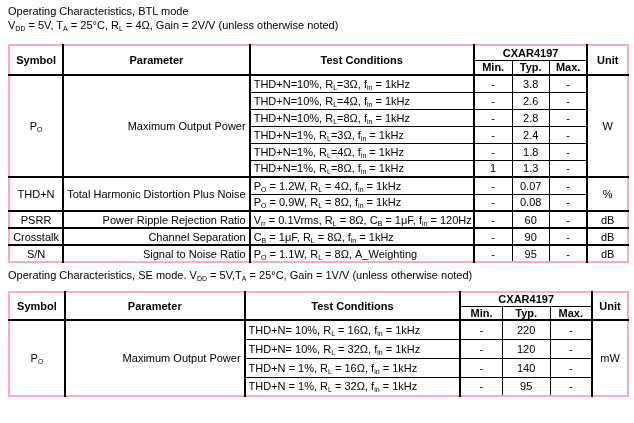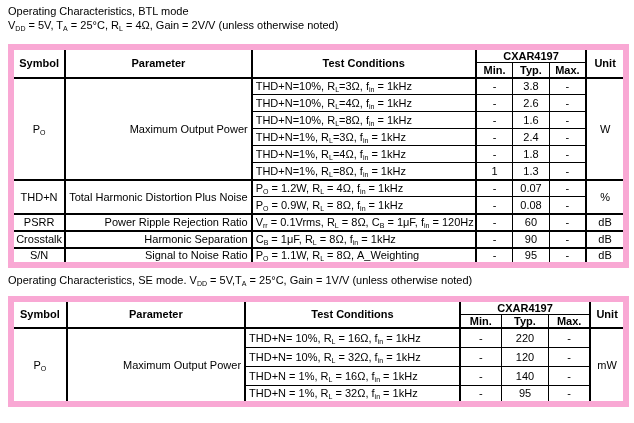--- a/index.html
+++ b/index.html
@@ -4,21 +4,21 @@
 <style>
   * { box-sizing: border-box; }
   html, body { margin: 0; padding: 0; background: #fff; color: #000;
                font-family: "Liberation Sans", sans-serif; }
   .page { width: 634px; height: 423px; padding: 4px 5px 0 8px; background: #fff; overflow: hidden; }
 
   .intro { font-size: 11px; line-height: 14px; margin: 0; white-space: nowrap; }
   .intro-gap { margin-bottom: 12px; }
   .intro-mid { margin-top: 5px; margin-bottom: 9px; }
 
-  table.spec { border-collapse: collapse; table-layout: fixed; border: 6px solid #f9a8d4; }
+  table.spec { border-collapse: collapse; table-layout: fixed; border: 2px solid #f9a8d4; }
   .spec th, .spec td {
     border: 1px solid #000;
     font-size: 11px;
     padding: 0 3px;
     white-space: nowrap;
     overflow: hidden;
     vertical-align: middle;
   }
   .spec th { font-weight: bold; text-align: center; padding: 0 1px; }
   .spec .bl2 { border-left-width: 2px; }
@@ -80,21 +80,21 @@
         </tr>
         <tr>
           <td class="c-cond bl2">THD+N=10%, R<sub>L</sub>=4Ω, f<sub>in</sub> = 1kHz</td>
           <td class="c-val bl2">-</td>
           <td class="c-val">2.6</td>
           <td class="c-val">-</td>
         </tr>
         <tr>
           <td class="c-cond bl2">THD+N=10%, R<sub>L</sub>=8Ω, f<sub>in</sub> = 1kHz</td>
           <td class="c-val bl2">-</td>
-          <td class="c-val">1.6</td>
+          <td class="c-val">2.8</td>
           <td class="c-val">-</td>
         </tr>
         <tr>
           <td class="c-cond bl2">THD+N=1%, R<sub>L</sub>=3Ω, f<sub>in</sub> = 1kHz</td>
           <td class="c-val bl2">-</td>
           <td class="c-val">2.4</td>
           <td class="c-val">-</td>
         </tr>
         <tr>
           <td class="c-cond bl2">THD+N=1%, R<sub>L</sub>=4Ω, f<sub>in</sub> = 1kHz</td>
@@ -127,21 +127,21 @@
           <td class="c-sym bt2">PSRR</td>
           <td class="c-par bl2 bt2">Power Ripple Rejection Ratio</td>
           <td class="c-cond bl2 bt2">V<sub>rr</sub> = 0.1Vrms, R<sub>L</sub> = 8Ω, C<sub>B</sub> = 1μF, f<sub>in</sub> = 120Hz</td>
           <td class="c-val bl2 bt2">-</td>
           <td class="c-val bt2">60</td>
           <td class="c-val bt2">-</td>
           <td class="c-unit bl2 bt2">dB</td>
         </tr>
         <tr>
           <td class="c-sym bt2">Crosstalk</td>
-          <td class="c-par bl2 bt2">Harmonic Separation</td>
+          <td class="c-par bl2 bt2">Channel Separation</td>
           <td class="c-cond bl2 bt2">C<sub>B</sub> = 1μF, R<sub>L</sub> = 8Ω, f<sub>in</sub> = 1kHz</td>
           <td class="c-val bl2 bt2">-</td>
           <td class="c-val bt2">90</td>
           <td class="c-val bt2">-</td>
           <td class="c-unit bl2 bt2">dB</td>
         </tr>
         <tr>
           <td class="c-sym bt2">S/N</td>
           <td class="c-par bl2 bt2">Signal to Noise Ratio</td>
           <td class="c-cond bl2 bt2">P<sub>O</sub> = 1.1W, R<sub>L</sub> = 8Ω, A_Weighting</td>

